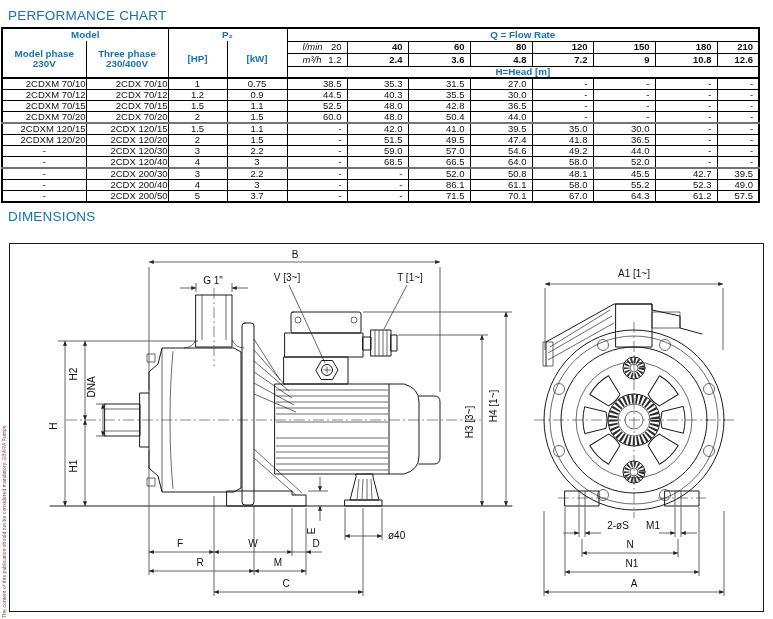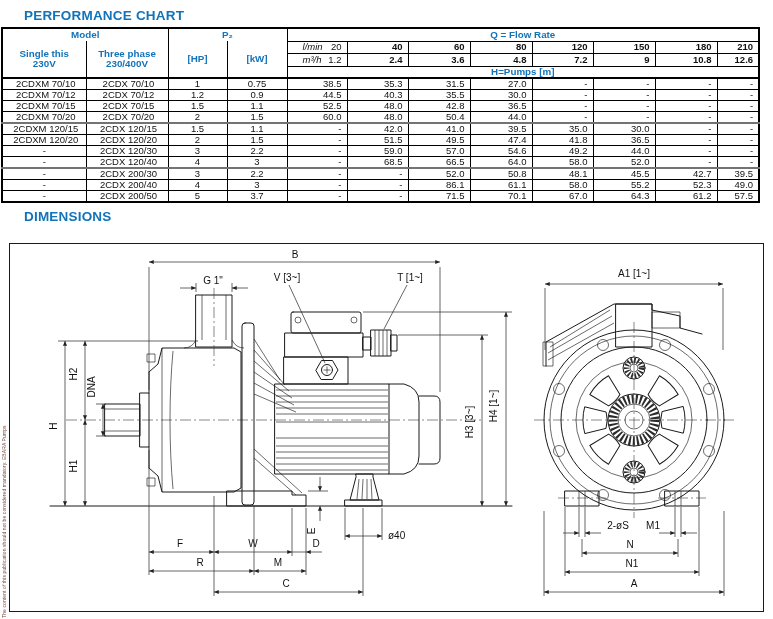--- a/index.html
+++ b/index.html
@@ -1,40 +1,40 @@
 <!DOCTYPE html>
 <html><head>
 <meta charset="utf-8">
 <style>
   html,body{margin:0;padding:0;}
   body{
     width:773px;height:619px;position:relative;background:#fff;
     font-family:"Liberation Sans",sans-serif;overflow:hidden;color:#111;
   }
-  .sec-title{position:absolute;left:24px;color:#1273b9;font-weight:bold;
+  .sec-title{position:absolute;left:8px;color:#1273b9;font-weight:normal;
     font-size:13.5px;letter-spacing:.2px;}
   #title-performance{top:8px}
   #title-dimensions{top:209px}
 
   
   table{position:absolute;left:1px;top:27px;width:757px;
     border-collapse:collapse;table-layout:fixed;border:2px solid #000;}
   th,td{border:1px solid #000;font-size:9.5px;padding:0;font-weight:normal;
     color:#111;line-height:1.05;overflow:hidden;white-space:nowrap;}
   thead th.blue{color:#1273b9;font-weight:bold;font-size:9.8px;text-align:center;}
   th.nb{border-bottom:none;}
   th.nt{border-top:none;}
   tr.hr1{height:13px} tr.hr2{height:12px} tr.hr3{height:13px} tr.hr4{height:12px}
   tbody tr{height:11px}
   th.fh{color:#111;font-weight:bold;text-align:right;padding-right:5px;}
   th.fh-first{color:#111;font-weight:normal;padding:0 5px 0 3px;}
   th.fh-first .cellflex{display:flex;justify-content:space-between;align-items:center;}
   .unit{font-style:italic;margin-left:12px;}
   thead th.hd{border-bottom:2px solid #000;}
-  td.mc{text-align:center;padding-left:3px;}
+  td.mc{text-align:right;padding-left:3px;}
   td.cc{text-align:center;}
   td.fv{text-align:right;padding-right:5px;}
   tr.grp td{border-top:2px solid #737373;}
   tbody tr:first-child td{border-top:2px solid #000;}
 
   
   #drawing-box{position:absolute;left:9px;top:243px;width:753px;height:367px;
     border:1px solid #1a1a1a;background:#fff;}
   .ol{stroke:#1a1a1a;stroke-width:1;fill:none;stroke-linejoin:round;stroke-linecap:round;}
   .ol2{stroke:#1a1a1a;stroke-width:.65;fill:none;stroke-linejoin:round;}
@@ -67,21 +67,21 @@
       <col style="width:42px">
   </colgroup>
   <thead>
     <tr class="hr1">
       <th colspan="2" class="blue nb">Model</th>
       <th colspan="2" class="blue nb">P₂</th>
       <th colspan="8" class="blue">Q = Flow Rate</th>
     </tr>
     <tr class="hr2">
       <th rowspan="3" class="blue nt">
-        <div>Single this</div>
+        <div>Model phase</div>
         <div>230V</div>
       </th>
       <th rowspan="3" class="blue nt">
         <div>Three phase</div>
         <div>230/400V</div>
       </th>
       <th rowspan="3" class="blue nt">[HP]</th>
       <th rowspan="3" class="blue nt">[kW]</th>
       <th class="fh-first">
         <div class="cellflex">
@@ -106,21 +106,21 @@
       </th>
       <th class="fh">2.4</th>
       <th class="fh">3.6</th>
       <th class="fh">4.8</th>
       <th class="fh">7.2</th>
       <th class="fh">9</th>
       <th class="fh">10.8</th>
       <th class="fh">12.6</th>
     </tr>
     <tr class="hr4">
-      <th colspan="8" class="blue hd">H=Pumps [m]</th>
+      <th colspan="8" class="blue hd">H=Head [m]</th>
     </tr>
   </thead>
   <tbody>
       <tr>
         <td class="mc">2CDXM 70/10</td>
         <td class="mc">2CDX 70/10</td>
         <td class="cc">1</td>
         <td class="cc">0.75</td>
         <td class="fv">38.5</td>
         <td class="fv">35.3</td>

